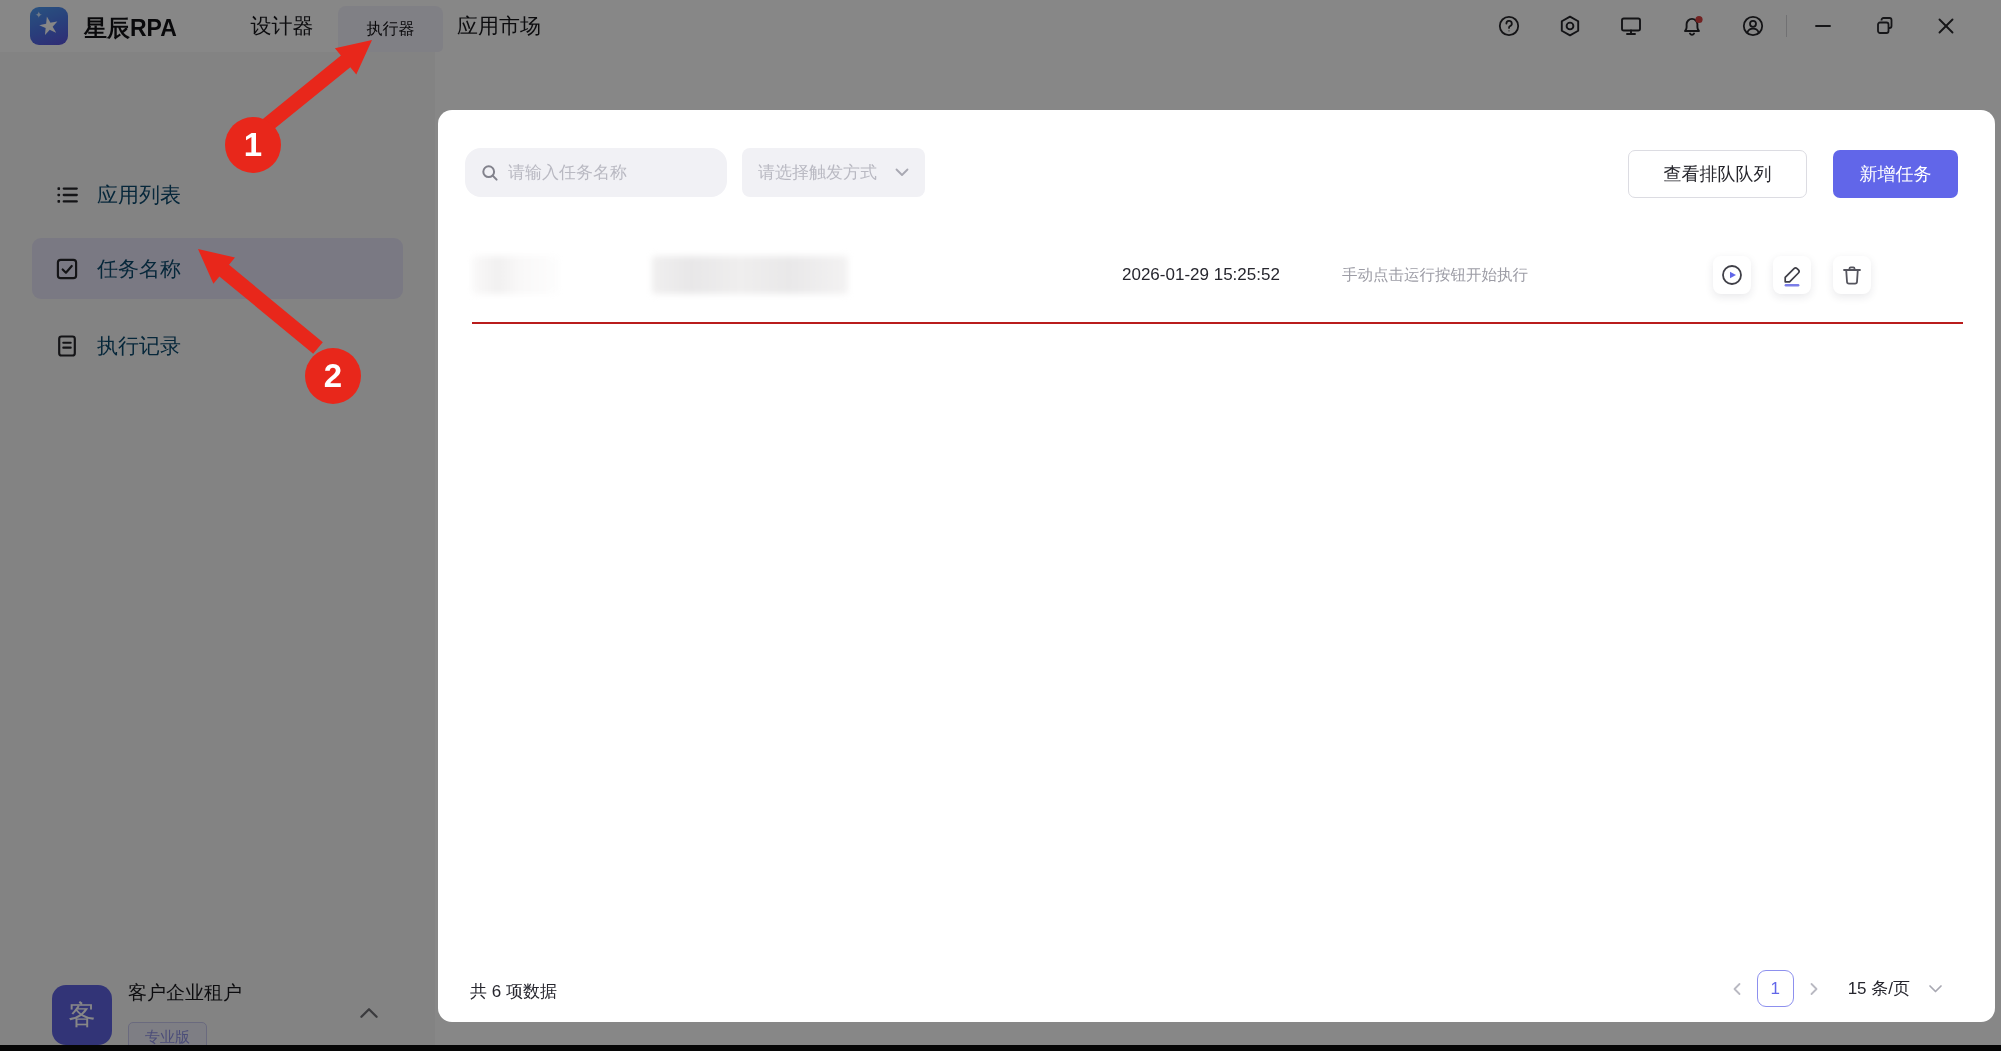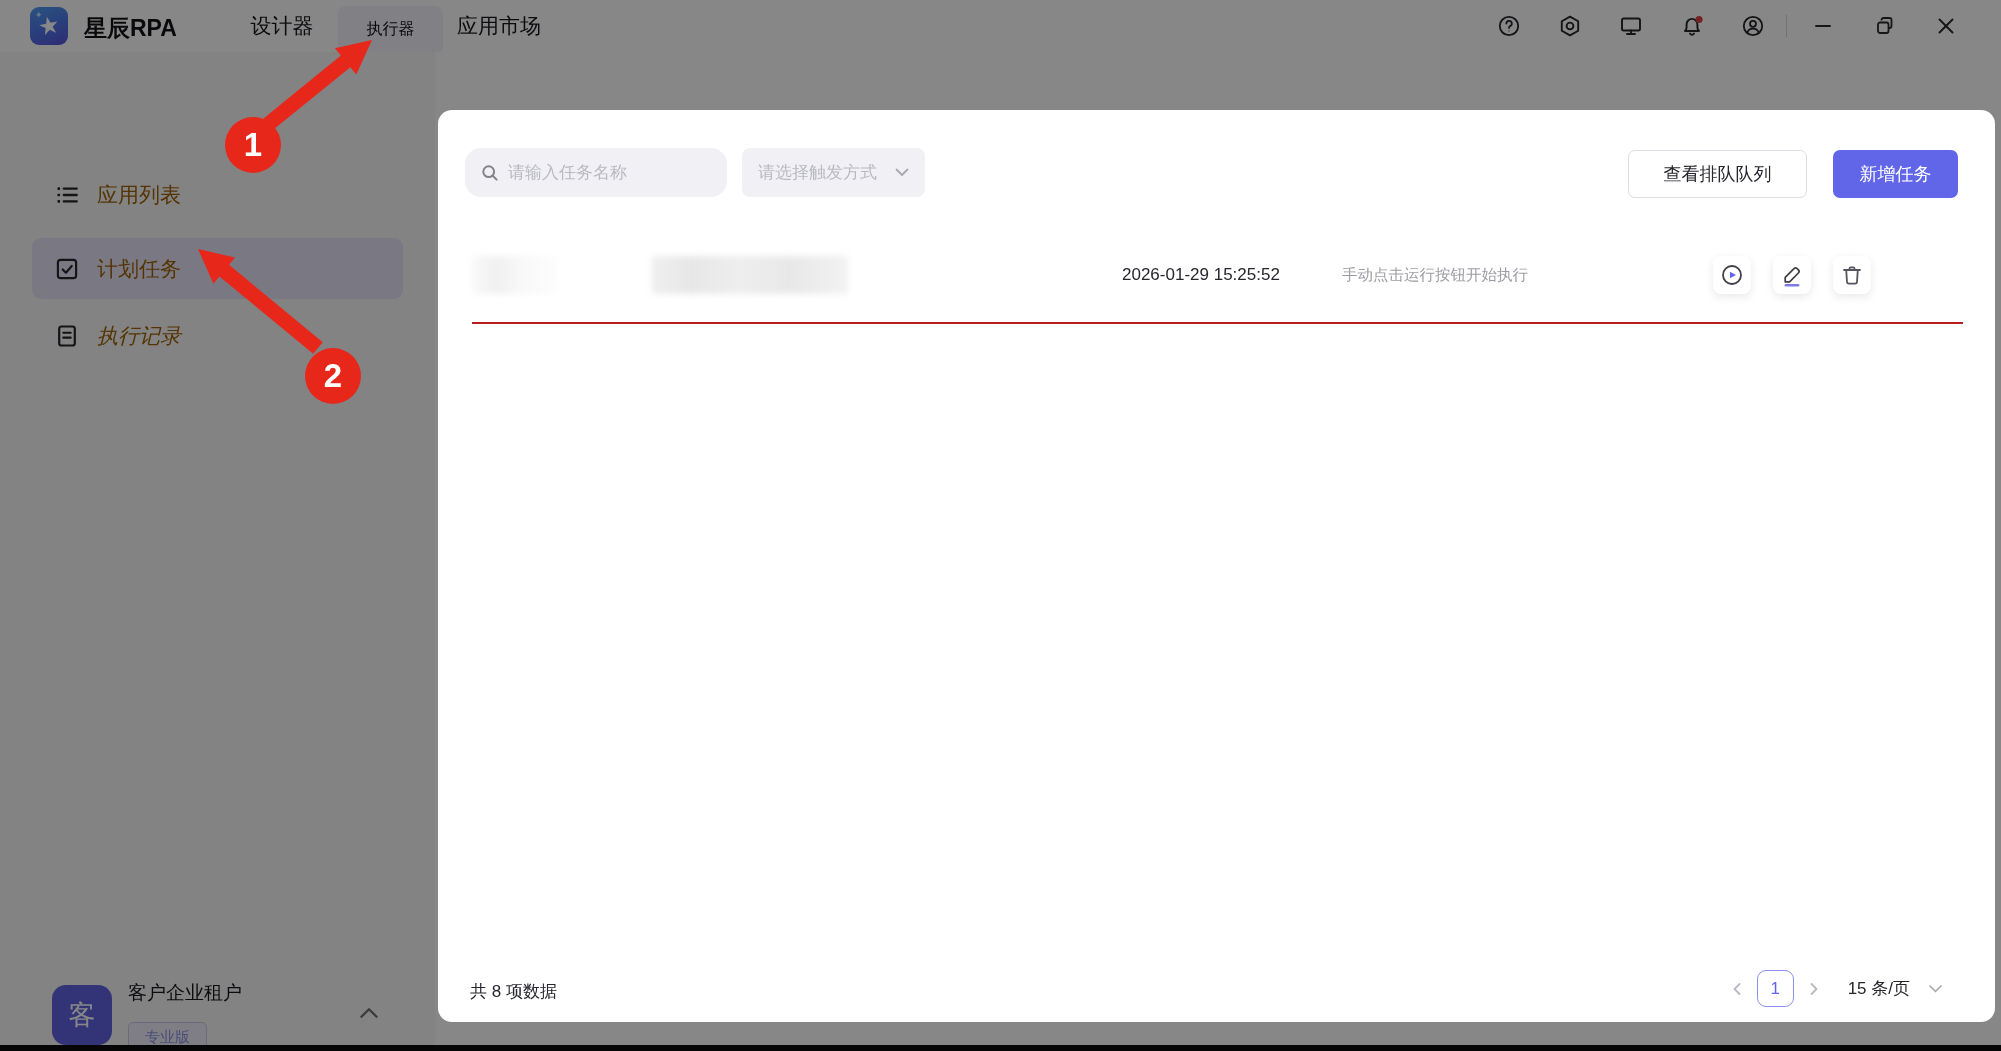--- a/index.html
+++ b/index.html
@@ -20,25 +20,25 @@
   .nav-tab.t3{left:499px;}
   .nav-tab-active{position:absolute;left:338px;top:6px;width:105px;height:46px;background:#f2f1fb;
                   border-radius:8px 8px 5px 5px;display:flex;align-items:center;justify-content:center;
                   font-size:16px;color:#121216;z-index:31;cursor:pointer;}
   .tb-icon{position:absolute;top:14px;width:24px;height:24px;color:#26262b;cursor:pointer;}
   .tb-sep{position:absolute;left:1786px;top:15px;width:1px;height:22px;background:#d6d6d9;}
   .winbtn{position:absolute;top:14px;width:24px;height:24px;color:#2a2a2e;cursor:pointer;}
 
   
   .sidebar{position:absolute;left:0;top:52px;width:435px;height:999px;background:#f7f7f8;z-index:1;}
-  .side-item{position:absolute;left:32px;width:371px;display:flex;align-items:center;cursor:pointer;color:#a16207;}
+  .side-item{position:absolute;left:32px;width:371px;display:flex;align-items:center;cursor:pointer;color:#0c4a6e;}
   .side-item .s-icon{position:absolute;left:22px;width:26px;height:26px;color:#26262b;}
   .side-item .s-label{position:absolute;left:65px;font-size:21px;}
   .side-item.i1{top:121px;height:44px;}
-  .side-item.i3{top:262px;height:44px;font-style:italic;}
+  .side-item.i3{top:272px;height:44px;}
   .side-item.selected{top:186px;height:61px;background:#e7e5f7;border-radius:9px;z-index:31;}
 
   .tenant-avatar{position:absolute;left:52px;top:933px;width:60px;height:60px;border-radius:14px;
                  background:#5f63e0;display:flex;align-items:center;justify-content:center;
                  color:#ffffff;font-size:27px;z-index:1;cursor:pointer;}
   .tenant-name{position:absolute;left:128px;top:928px;font-size:19px;color:#17171c;}
   .tenant-badge{position:absolute;left:128px;top:970px;padding:5px 16px;border:1px solid #c9c8ef;
                 border-radius:5px;background:#efeefa;color:#8f92e3;font-size:15px;}
   .tenant-chevron{position:absolute;left:356px;top:948px;width:26px;height:26px;color:#6e6e74;cursor:pointer;}
 
@@ -182,21 +182,21 @@
       <span class="s-label">应用列表</span>
     </div>
 
     <div class="side-item selected">
       <span class="s-icon">
         <svg viewBox="0 0 24 24" fill="none" stroke="currentColor" stroke-width="2">
           <rect x="3.6" y="3.6" width="16.8" height="16.8" rx="2.5"></rect>
           <polyline points="8,12.4 11,15.4 16.4,9.2" stroke-linecap="round" stroke-linejoin="round"></polyline>
         </svg>
       </span>
-      <span class="s-label">计划任务</span>
+      <span class="s-label">任务名称</span>
     </div>
 
     <div class="side-item i3">
       <span class="s-icon">
         <svg viewBox="0 0 24 24" fill="none" stroke="currentColor" stroke-width="2" stroke-linecap="round">
           <rect x="4.8" y="3.2" width="14.4" height="17.6" rx="2.2"></rect>
           <line x1="8.6" y1="9" x2="15.4" y2="9"></line>
             <line x1="8.6" y1="13.5" x2="15.4" y2="13.5"></line>
         </svg>
       </span>
@@ -269,21 +269,21 @@
             <svg viewBox="0 0 24 24" fill="none" stroke="#55555e" stroke-width="1.8" stroke-linecap="round">
               <line x1="4" y1="7" x2="20" y2="7"></line>
               <path d="M9.5 7 V5.6 a1.2 1.2 0 0 1 1.2 -1.2 h2.6 a1.2 1.2 0 0 1 1.2 1.2 V7"></path>
               <path d="M6.2 7 l0.8 11.8 a2 2 0 0 0 2 1.9 h6 a2 2 0 0 0 2 -1.9 L17.8 7"></path>
             </svg>
           </div>
         </div>
       </div>
     </div>
 
-    <div class="footer-total">共 8 项数据</div>
+    <div class="footer-total">共 6 项数据</div>
 
     <div class="pager">
       <span class="pg-arrow">
         <svg viewBox="0 0 16 16" fill="none" stroke="currentColor" stroke-width="1.8" stroke-linecap="round" stroke-linejoin="round">
           <polyline points="10.5,3 5.5,8 10.5,13"></polyline>
         </svg>
       </span>
       <span class="pg-page">1</span>
       <span class="pg-arrow">
         <svg viewBox="0 0 16 16" fill="none" stroke="currentColor" stroke-width="1.8" stroke-linecap="round" stroke-linejoin="round">

